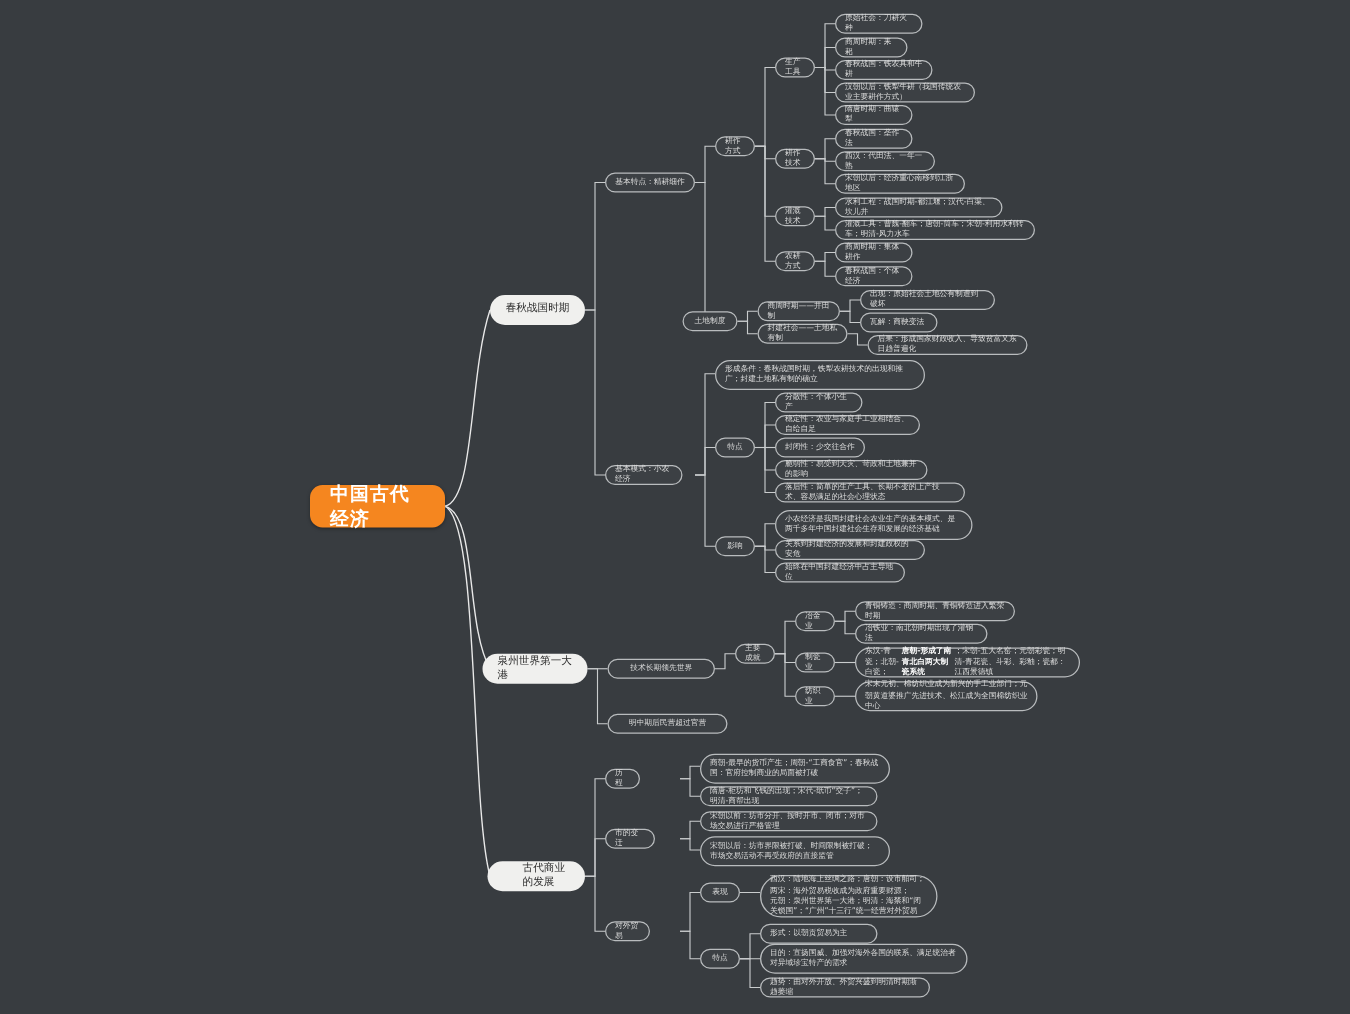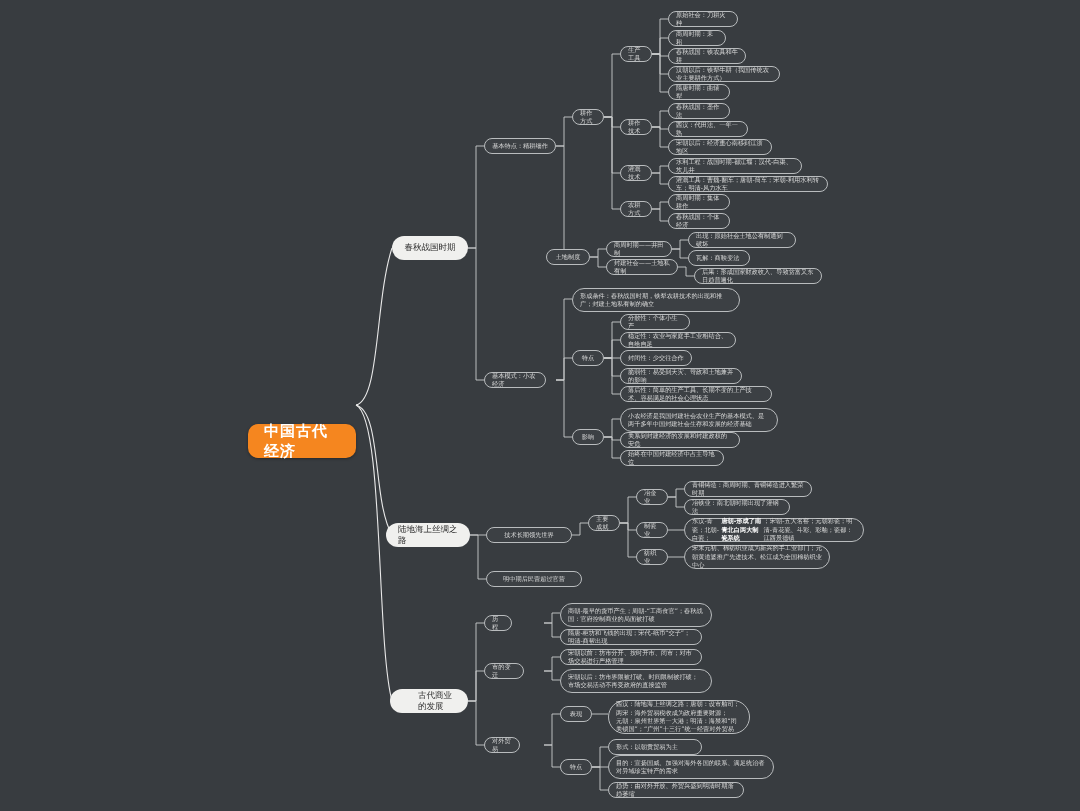--- a/index.html
+++ b/index.html
@@ -24,21 +24,20 @@
   .n-root{
     background:#f5861f;
     color:#ffffff;
     font-size:15px;
     font-weight:bold;
     border-radius:10px;
     padding:9px 16px;
     justify-content:center;
     letter-spacing:1px;
     box-shadow:0 1px 3px rgba(0,0,0,.35);
-    margin-top:36px;
   }
   
   .n-l1{
     background:#f0f0ee;
     color:#2b2b2b;
     font-size:8.5px;
     padding:6px 12px;
     justify-content:center;
     border-radius:999px;
   }
@@ -150,21 +149,21 @@
 
       <path d="M592 767 L 600 767 L 600 747 L 608 747"></path>
       <path d="M592 767 L 600 767 L 600 767 L 608 767"></path>
       <path d="M592 767 L 600 767 L 600 790 L 608 790"></path>
     </g>
   </svg>
 
   <div class="node n-root" style="left:248px;top:388px;width:108px;height:34px;">中国古代经济</div>
 
   <div class="node n-l1" style="left:392px;top:236px;width:76px;height:24px;">春秋战国时期</div>
-  <div class="node n-l1" style="left:386px;top:523px;width:84px;height:24px;">陆地海上丝绸之路</div>
+  <div class="node n-l1" style="left:386px;top:523px;width:84px;height:24px;">泉州世界第一大港</div>
   <div class="node n-l1" style="left:390px;top:689px;width:78px;height:24px;padding-left:28px;">古代商业的发展</div>
 
   <div class="node n-lx" style="left:484px;top:138px;width:72px;height:16px;justify-content:center;">基本特点：精耕细作</div>
 
   <div class="node n-lx" style="left:572px;top:109px;width:32px;height:16px;justify-content:center;">耕作方式</div>
 
   <div class="node n-lx" style="left:620px;top:46px;width:32px;height:16px;justify-content:center;">生产工具</div>
   <div class="node n-lx" style="left:668px;top:11px;width:70px;height:16px;">原始社会：刀耕火种</div>
   <div class="node n-lx" style="left:668px;top:30px;width:58px;height:16px;">商周时期：耒耜</div>
   <div class="node n-lx" style="left:668px;top:48px;width:78px;height:16px;">春秋战国：铁农具和牛耕</div>

